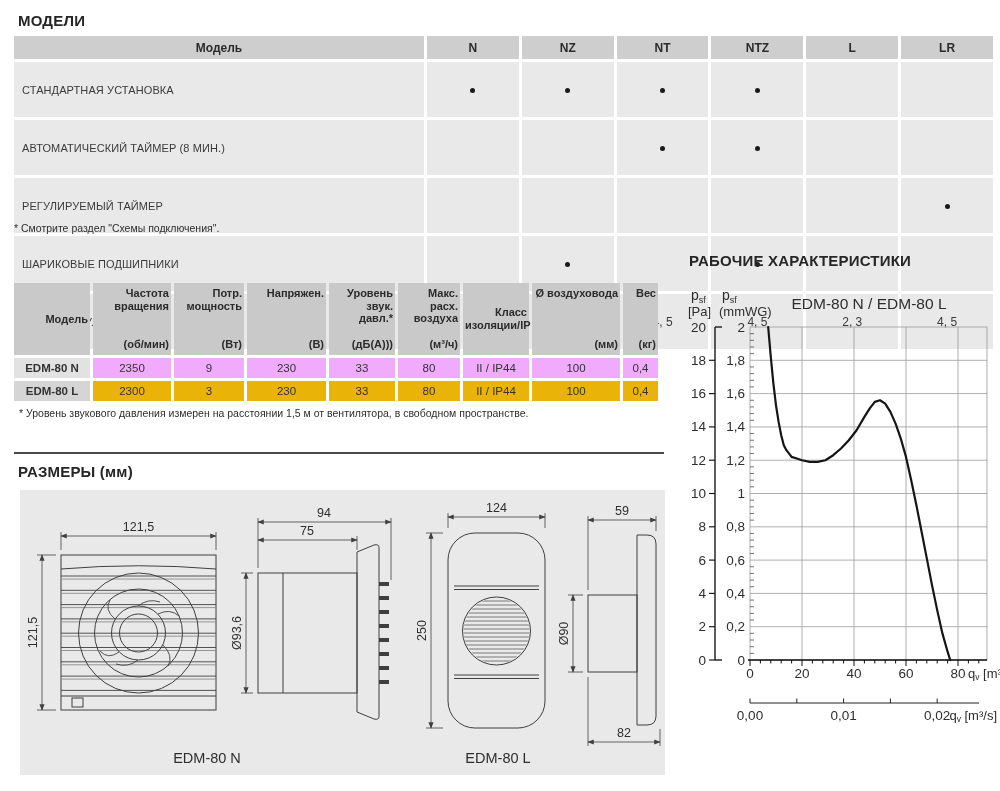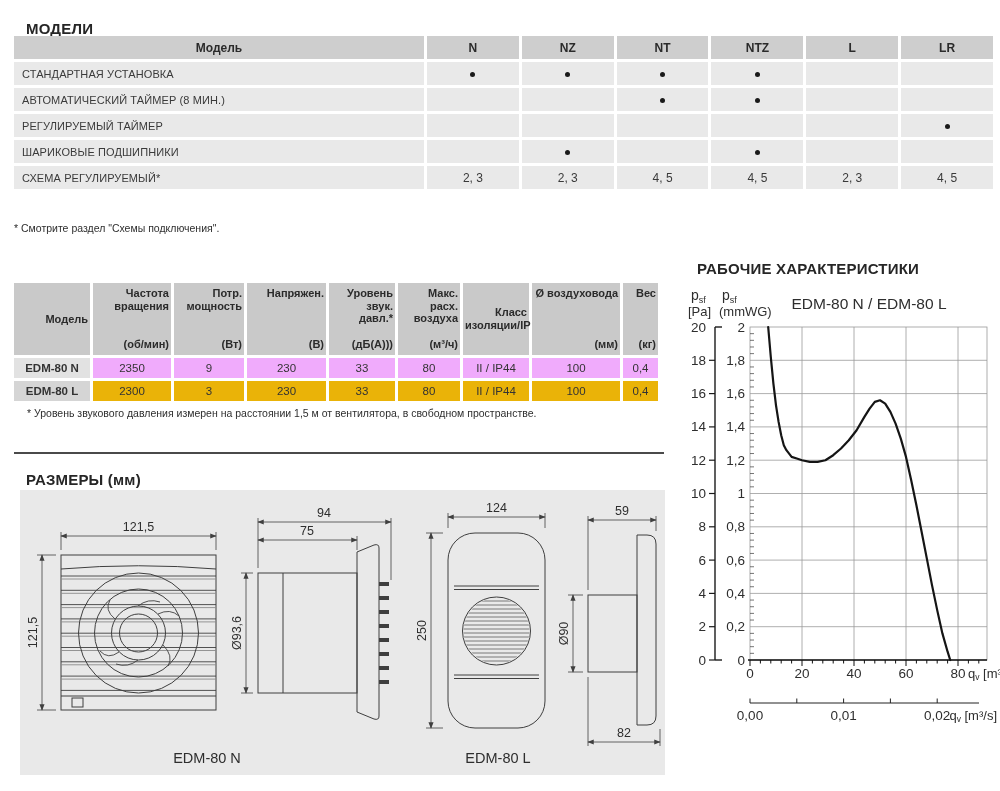--- a/index.html
+++ b/index.html
@@ -1,23 +1,23 @@
 <!DOCTYPE html>
 <html><head>
 <meta charset="utf-8">
 <style>
   html,body{margin:0;padding:0;background:#fff;width:1000px;height:791px;overflow:hidden;
     font-family:"Liberation Sans","DejaVu Sans",sans-serif;color:#2b2b2b;}
   .page{position:relative;width:1000px;height:791px;}
-  h2.sec{position:absolute;margin:12px;font-size:15px;font-weight:bold;letter-spacing:.2px;color:#262626;}
+  h2.sec{position:absolute;margin:4px;font-size:15px;font-weight:bold;letter-spacing:.2px;color:#262626;}
   
   table.grid{border-collapse:separate;border-spacing:3px;position:absolute;table-layout:fixed;}
   #models-table{left:11px;top:33px;width:985px;}
   #models-table th{background:#cecece;font-size:12px;font-weight:bold;height:23px;text-align:center;padding:0;}
-  #models-table td{background:#e9e9e9;height:23px;padding:0;text-align:center;font-size:12px;color:#3a3a3a;}
+  #models-table td{background:#e9e9e9;height:23px;padding:16px;text-align:center;font-size:12px;color:#3a3a3a;}
   #models-table td.lbl{text-align:left;padding-left:8px;font-size:11px;letter-spacing:.1px;}
   .dot{display:inline-block;width:5px;height:5px;border-radius:50%;background:#1a1a1a;vertical-align:middle;}
   .footnote{position:absolute;margin:0;font-size:10.5px;color:#2e2e2e;}
   
   #tech-table{left:11px;top:280px;width:650px;}
   #tech-table th{background:#c9c9c9;padding:0;height:72px;vertical-align:top;}
   #tech-table th .hcell{display:flex;flex-direction:column;justify-content:space-between;height:64px;
       padding:4px 2px;font-size:11px;font-weight:bold;line-height:1.15;text-align:right;}
   #tech-table th .hcell.mid{justify-content:center;}
   #tech-table td{height:20px;padding:0;text-align:center;font-size:11.5px;color:#333;}
@@ -196,21 +196,21 @@
           <td>3</td>
           <td>230</td>
           <td>33</td>
           <td>80</td>
           <td>II / IP44</td>
           <td>100</td>
           <td>0,4</td>
         </tr>
       </tbody>
   </table>
-  <p class="footnote" style="left:19px;top:407px;margin-left:8px;">* Уровень звукового давления измерен на расстоянии 1,5 м от вентилятора, в свободном пространстве.</p>
+  <p class="footnote" style="left:19px;top:407px;">* Уровень звукового давления измерен на расстоянии 1,5 м от вентилятора, в свободном пространстве.</p>
 
   <div class="divider"></div>
   <h2 class="sec" style="left:14px;top:459px;">РАЗМЕРЫ (мм)</h2>
 
   <div class="dims-panel">
     <svg width="645" height="285" viewBox="0 0 645 285">
       <defs>
         <marker id="ar" viewBox="0 0 10 10" refX="9" refY="5" markerWidth="8" markerHeight="8" orient="auto-start-reverse">
           <path d="M0,1 L10,5 L0,9 z" fill="#3f3f3f"></path>
         </marker>

